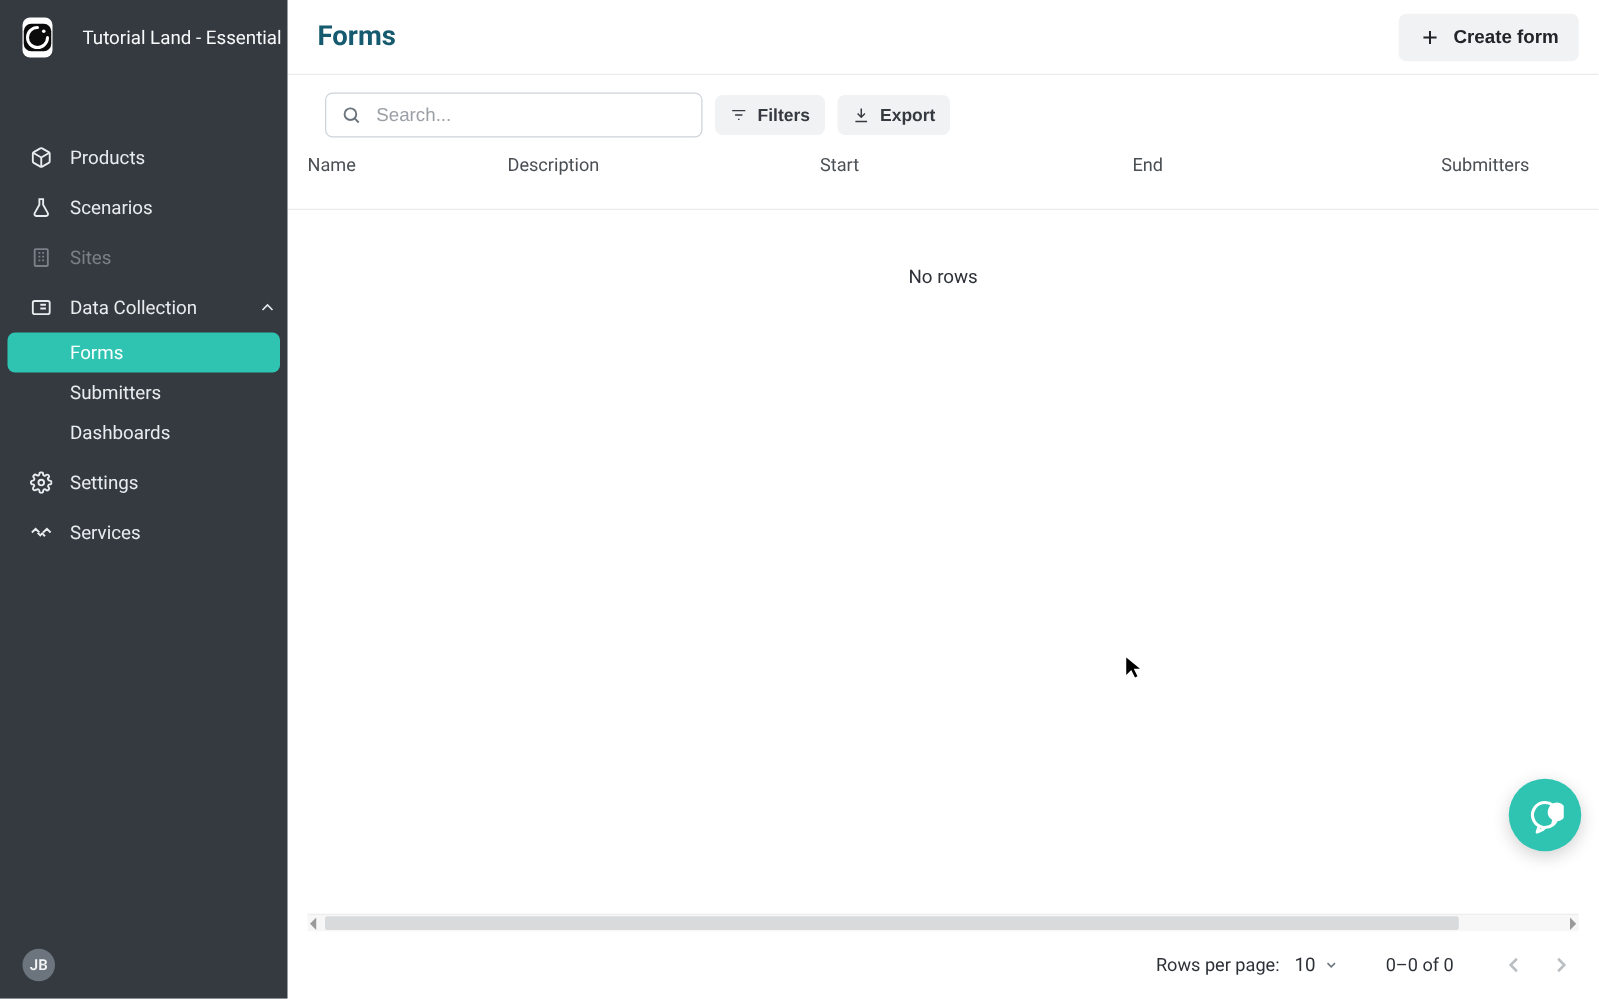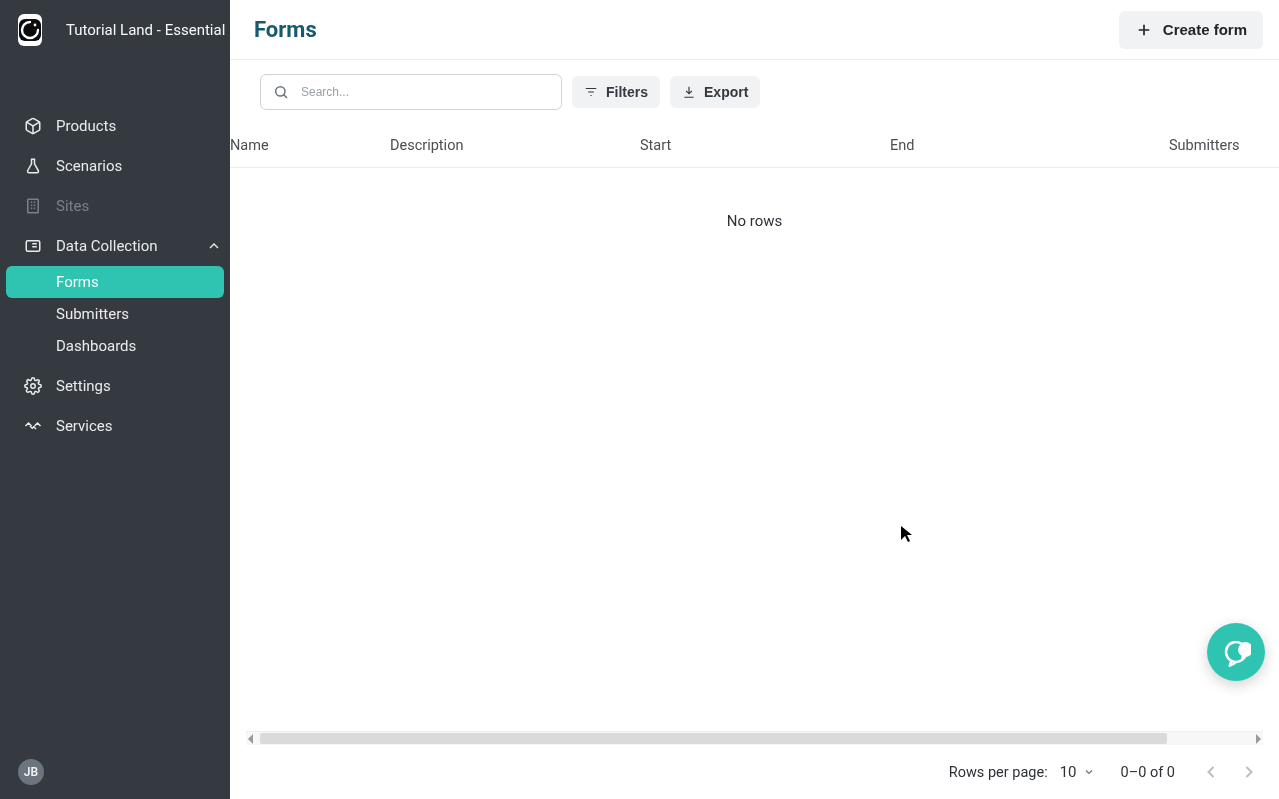--- a/index.html
+++ b/index.html
@@ -168,21 +168,21 @@
     background: #fff;
   }
   .search-wrap .s-icon {
     color: #6c757d;
     margin-right: 10px;
     display: flex;
   }
   .search-input {
     border: none;
     outline: none;
-    font-size: 12px;
+    font-size: 15px;
     color: #c2410c;
     flex: 1;
     background: transparent;
   }
   .search-input::placeholder {
     color: #9aa0a6;
   }
   .pill-btn {
     background: #f1f2f3;
     border: none;
@@ -198,26 +198,25 @@
     color: #343a40;
   }
   .table-area {
     flex: 1;
     display: flex;
     flex-direction: column;
     min-height: 0;
   }
   .thead {
     display: flex;
-    padding: 0 0;
+    padding: 0 16px;
     border-bottom: 1px solid #e9ecef;
     color: #4a4f54;
     font-size: 14.5px;
     height: 44px;
-    align-items: center;
   }
   .th { flex: 1; }
   .th.name { flex: 0 0 160px; }
   .th.desc { flex: 0 0 250px; }
   .th.start { flex: 0 0 250px; }
   .th.end { flex: 1; }
   .th.submitters { flex: 0 0 110px; text-align: left; }
   .tbody {
     flex: 1;
     position: relative;
@@ -262,21 +261,21 @@
     bottom: 1px;
     background: #d9dadb;
     border-radius: 2px;
   }
   .pager {
     height: 54px;
     display: flex;
     align-items: center;
     justify-content: flex-end;
     padding: 0 20px;
-    gap: 26px;
+    gap: 38px;
     color: #2d3137;
     font-size: 14.5px;
   }
   .rpp {
     display: flex;
     align-items: center;
     gap: 12px;
   }
   .rpp-select {
     display: flex;

